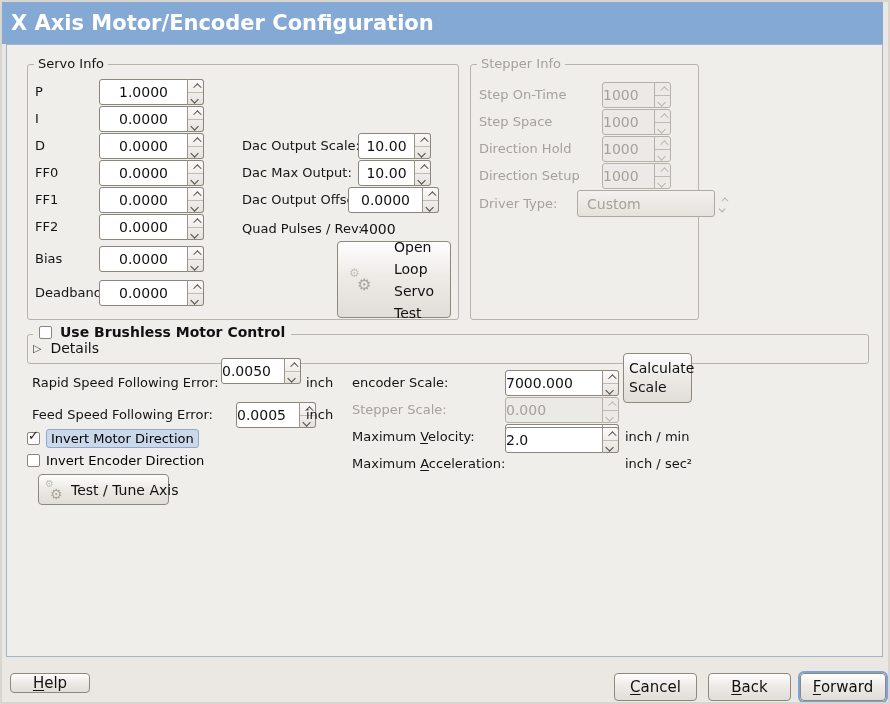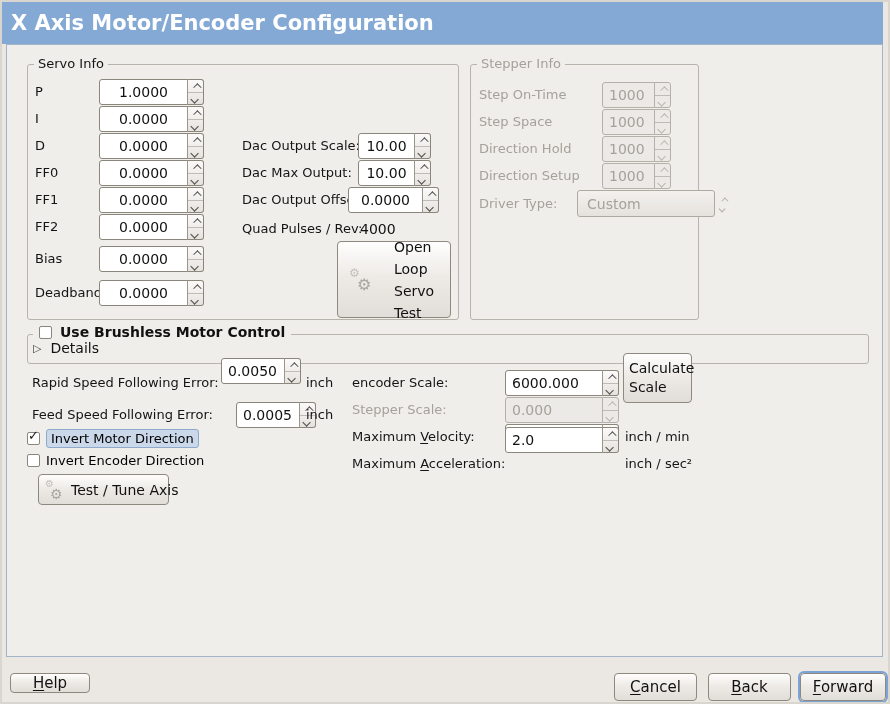--- a/index.html
+++ b/index.html
@@ -18,21 +18,21 @@
   .legend2{position:absolute;top:-11px;left:5px;background:#f0eeea;padding:0 6px;
            display:flex;align-items:center;gap:8px;font-weight:bold;font-size:14px;color:#111;}
   .lbl{position:absolute;font-size:13px;color:#141414;line-height:26px;white-space:pre;}
   .lbl .u,.btn .u{text-decoration:underline;text-underline-offset:2px;}
   .dis-t{color:#a5a19b !important;}
   
   .spin{position:absolute;display:flex;height:26px;}
   .spin .entry{height:100%;box-sizing:border-box;background:#fff;border:1px solid #8b867c;
                border-radius:3px 0 0 3px;display:flex;align-items:center;justify-content:center;
                font-size:14px;color:#111;white-space:pre;}
-  .spin.left .entry{justify-content:flex-start;padding-left:6px;}
+  .spin.left .entry{justify-content:flex-start;}
   .spin .btns{width:17px;height:100%;box-sizing:border-box;border:1px solid #8b867c;
               border-left:1px solid #9b968c;border-radius:0 3px 3px 0;margin-left:-1px;
               background:linear-gradient(#fbfaf9,#e6e3de);display:flex;flex-direction:column;}
   .spin .sb{flex:1;display:flex;align-items:center;justify-content:center;}
   .spin .sb.up{border-bottom:1px solid #c0bcb5;}
   .chv{display:block;width:5px;height:5px;border-style:solid;border-color:#4c4c4c;
        border-width:1.5px 1.5px 0 0;}
   .chv.u{transform:rotate(-45deg) translate(0,2px);}
   .chv.d{transform:rotate(135deg) translate(2px,0);}
   .spin.dis .entry{background:#eceae6;border-color:#b5b1a9;color:#a5a19b;}
@@ -348,21 +348,21 @@
   <div class="btn" style="left:36px;top:472px;width:131px;height:31px;justify-content:flex-start;padding-left:5px;gap:3px;font-size:14px;">
     <span class="gears sm">
         <i class="g1">⚙</i>
         <i class="g2">⚙</i>
       </span>
     <span class="t">Test / Tune Axis</span>
   </div>
 
   <span class="lbl" style="left:350px;top:368px;">encoder Scale:</span>
   <div class="spin left" style="left:503px;top:368px;">
-    <div class="entry" style="width:98px;">6000.000</div>
+    <div class="entry" style="width:98px;">7000.000</div>
     <div class="btns">
         <div class="sb up">
           <i class="chv u"></i>
         </div>
         <div class="sb">
           <i class="chv d"></i>
         </div>
       </div>
   </div>
   <div class="btn" style="left:621px;top:351px;width:69px;height:50px;justify-content:flex-end;padding-left:5px;font-size:14px;">

